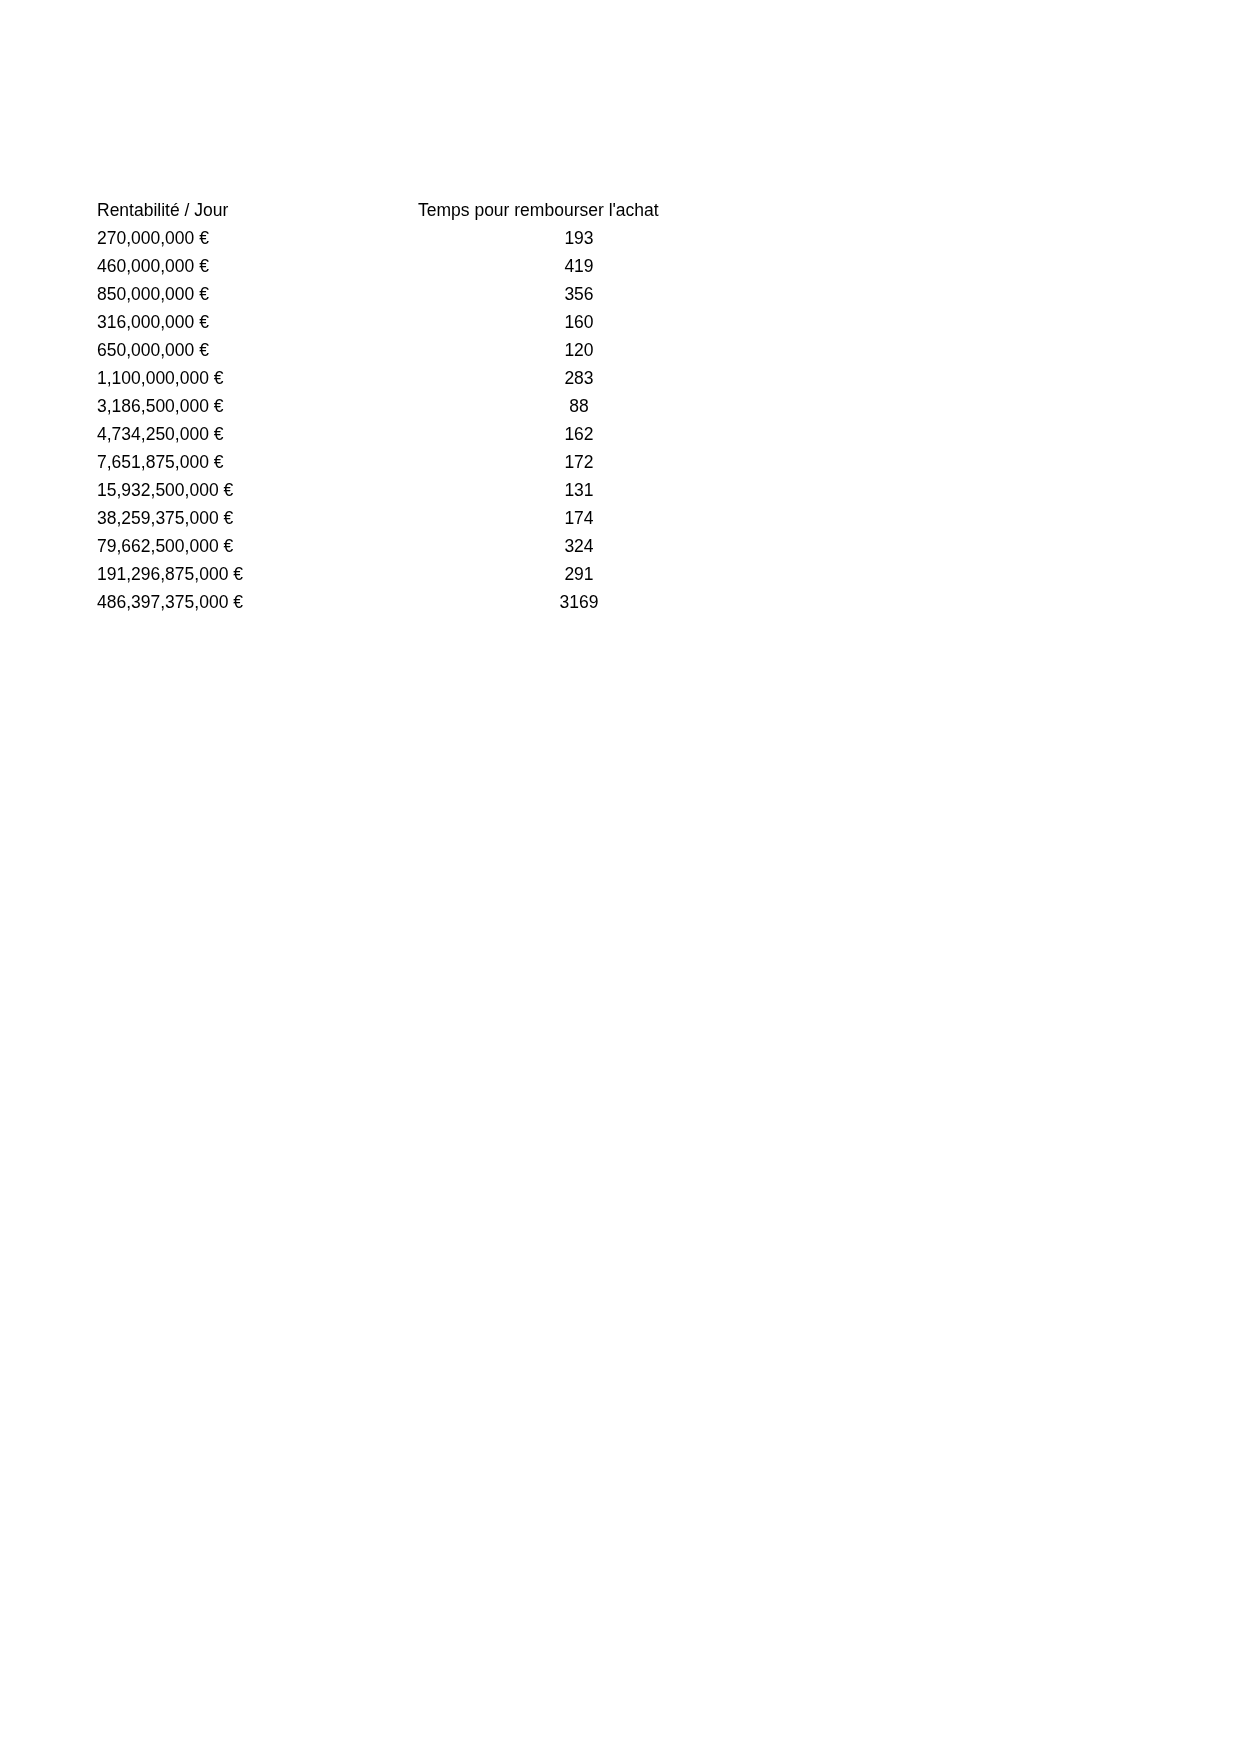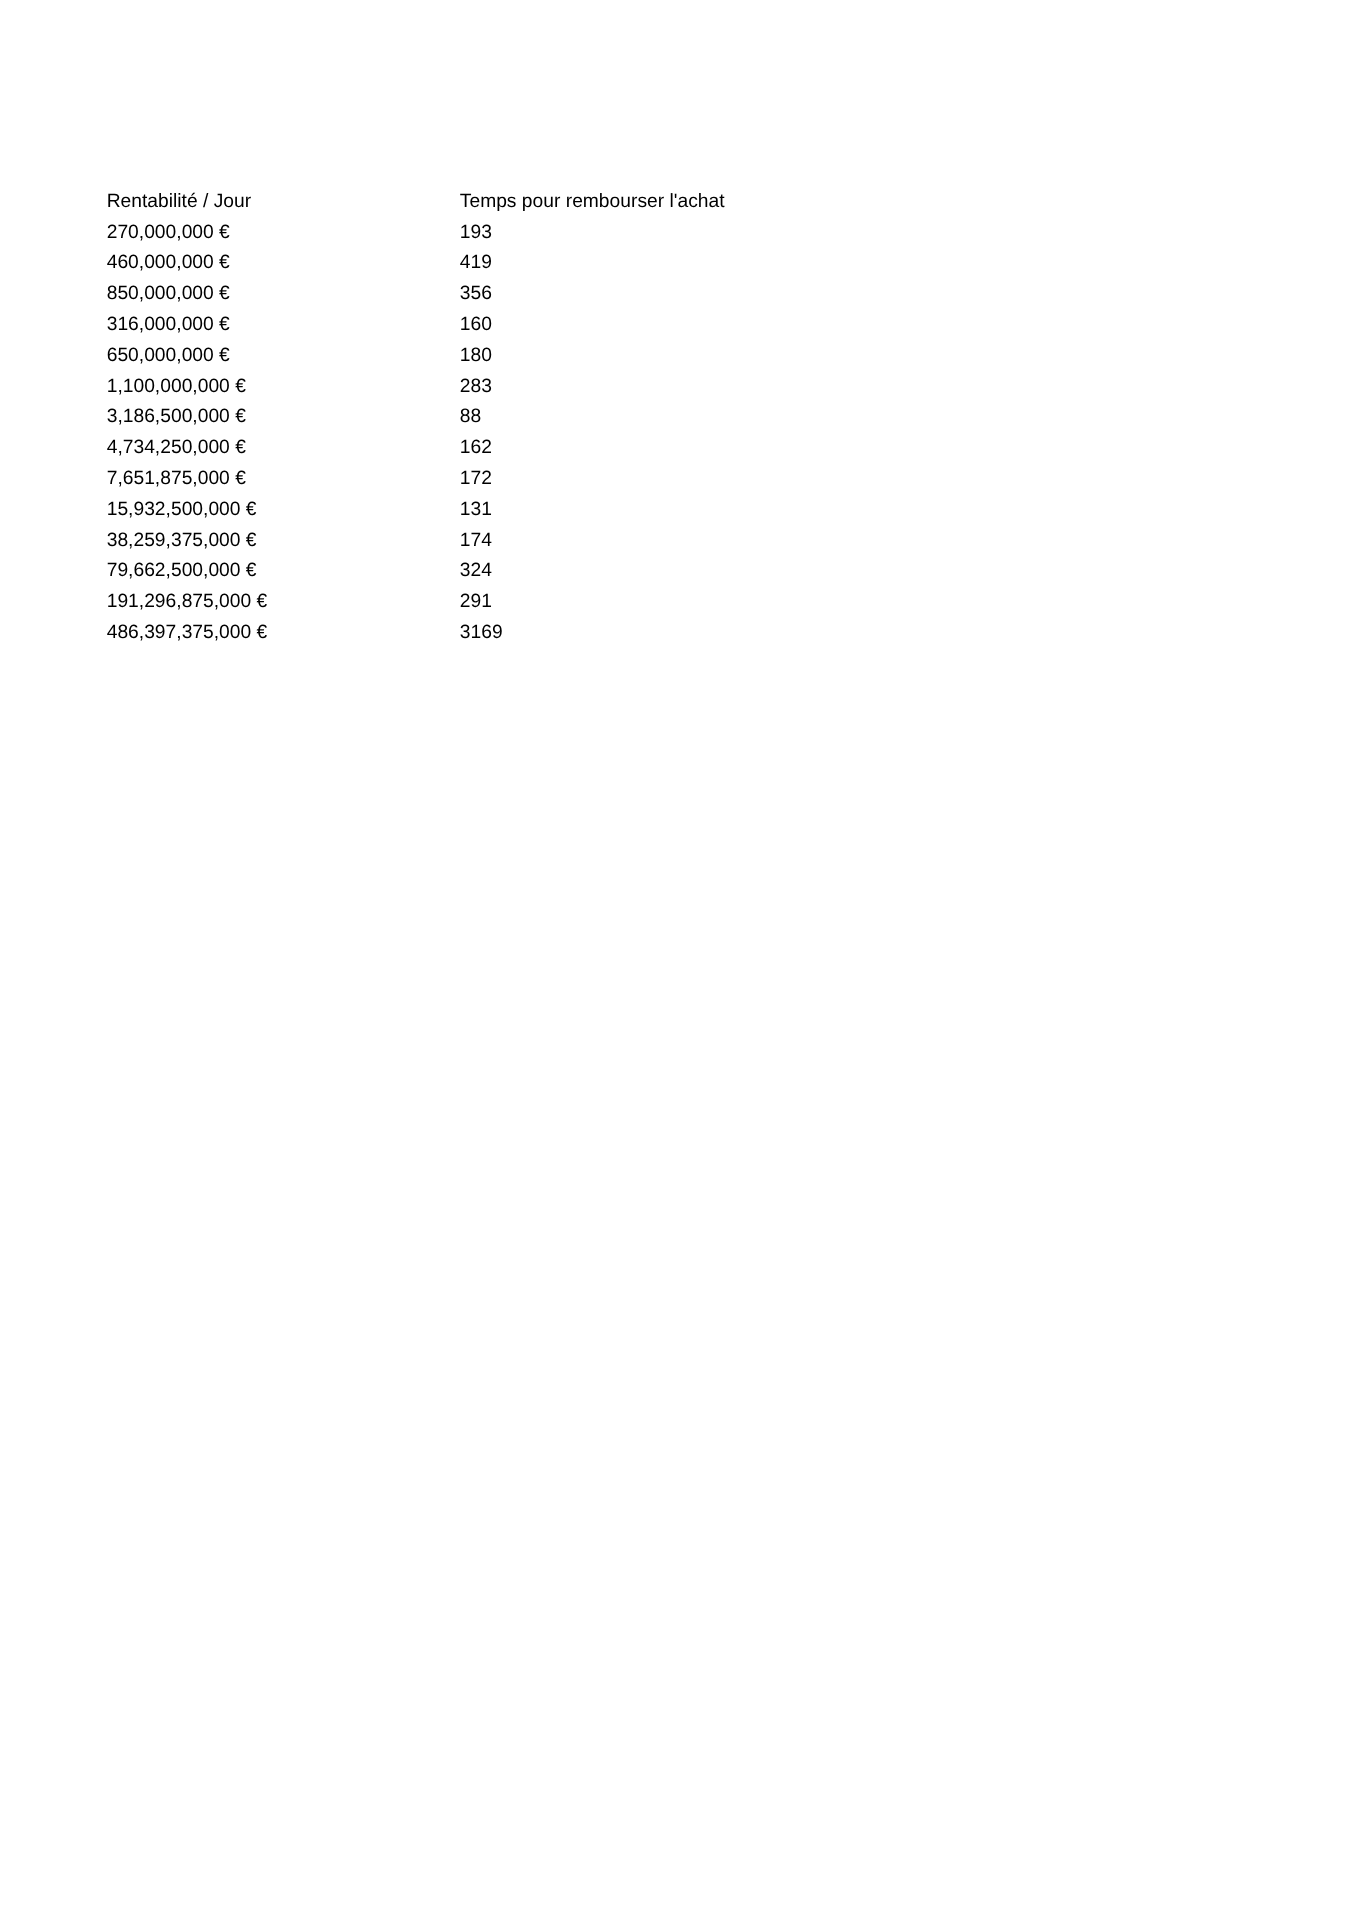--- a/index.html
+++ b/index.html
@@ -18,21 +18,21 @@
   .sheet {
     position: absolute;
     left: 0;
     top: 0;
     width: 1241px;
     height: 1754px;
   }
   .table-wrap {
     position: absolute;
     left: 97px;
-    top: 168px;
+    top: 196px;
     width: 650px;
   }
   table.data {
     border-collapse: collapse;
     width: 643px;
     table-layout: fixed;
   }
   table.data col.c1 { width: 321px; }
   table.data col.c2 { width: 322px; }
   table.data th, table.data td {
@@ -49,21 +49,21 @@
     padding-left: 0;
   }
   th.h-right {
     text-align: left;
     padding-left: 3px;
   }
   td.num {
     padding-right: 3px;
   }
   td.num2 {
-    text-align: left;
+    text-align: center;
     padding-right: 4px;
   }
 </style>
 </head>
 <body>
 
 <div class="sheet">
   <div class="table-wrap">
     <table class="data">
       <colgroup>
@@ -88,21 +88,21 @@
         <tr>
           <td class="num">850,000,000 €</td>
           <td class="num2">356</td>
         </tr>
         <tr>
           <td class="num">316,000,000 €</td>
           <td class="num2">160</td>
         </tr>
         <tr>
           <td class="num">650,000,000 €</td>
-          <td class="num2">180</td>
+          <td class="num2">120</td>
         </tr>
         <tr>
           <td class="num">1,100,000,000 €</td>
           <td class="num2">283</td>
         </tr>
         <tr>
           <td class="num">3,186,500,000 €</td>
           <td class="num2">88</td>
         </tr>
         <tr>

